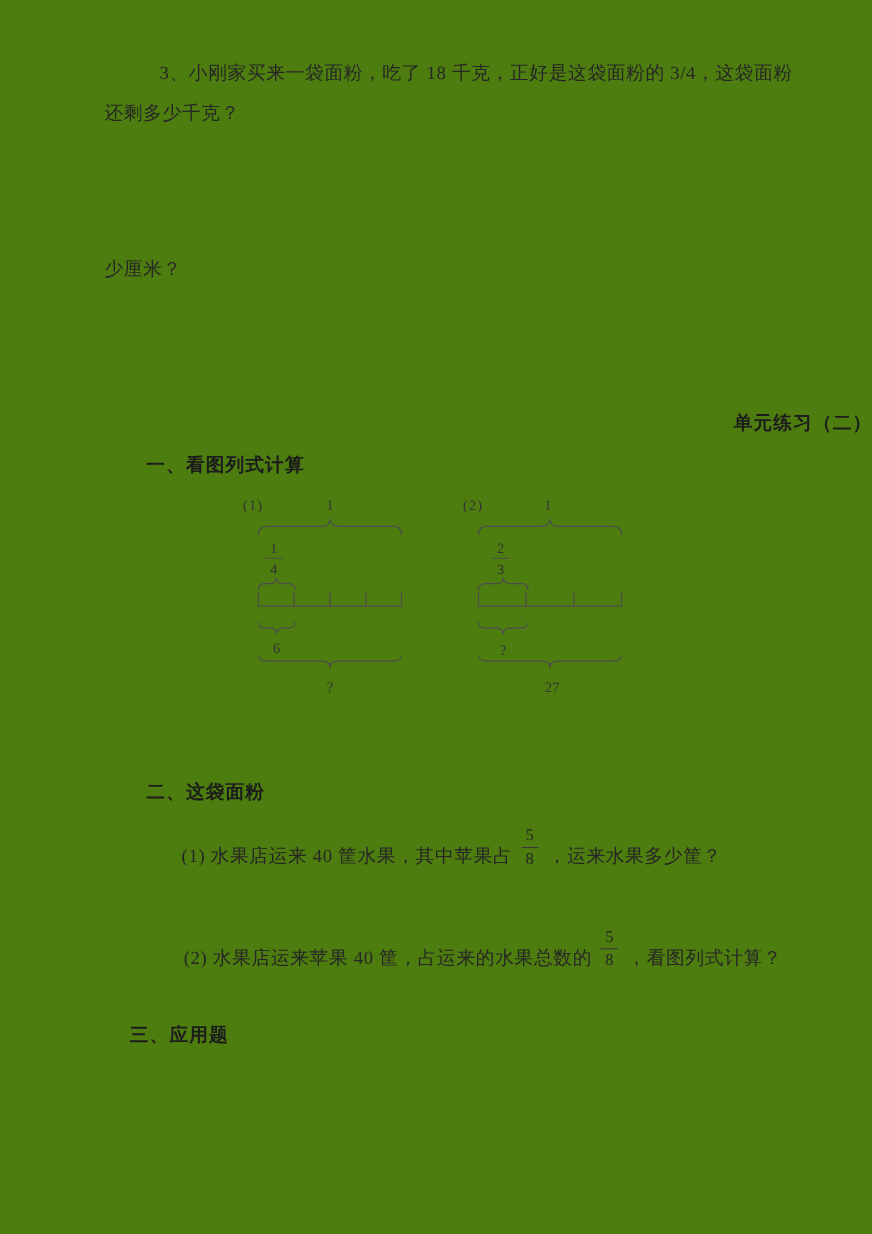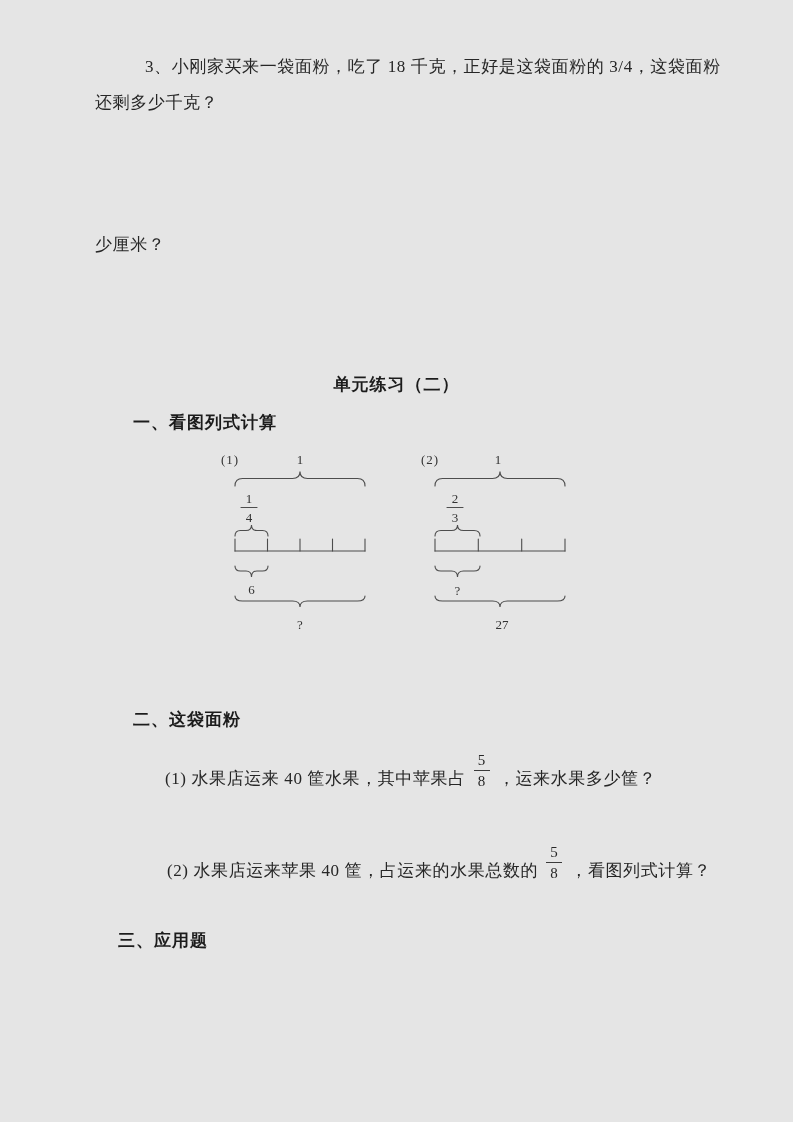--- a/index.html
+++ b/index.html
@@ -1,37 +1,37 @@
 <!DOCTYPE html>
 <html><head>
 <meta charset="utf-8">
 <style>
   html, body { margin: 0; padding: 0; background: #ffffff; }
   .page {
     position: relative;
     width: 793px;
     height: 1122px;
-    background: #e5e5e5;
+    background: #4d7c0f;
     overflow: hidden;
     font-family: "Liberation Serif", "DejaVu Serif", serif;
     color: #262626;
   }
   .txt-line {
     position: absolute;
     font-size: 17px;
     letter-spacing: 0.6px;
     white-space: nowrap;
     line-height: 22px;
   }
   .doc-title {
     position: absolute;
     left: 0;
     top: 373px;
     width: 100%;
-    text-align: center;
+    text-align: right;
     font-family: Liberation Mono, monospace;
     font-weight: 700;
     font-size: 17px;
     letter-spacing: 1px;
     color: #1c1c1c;
   }
   .sec-heading {
     position: absolute;
     font-family: Liberation Mono, monospace;
     font-weight: 700;

